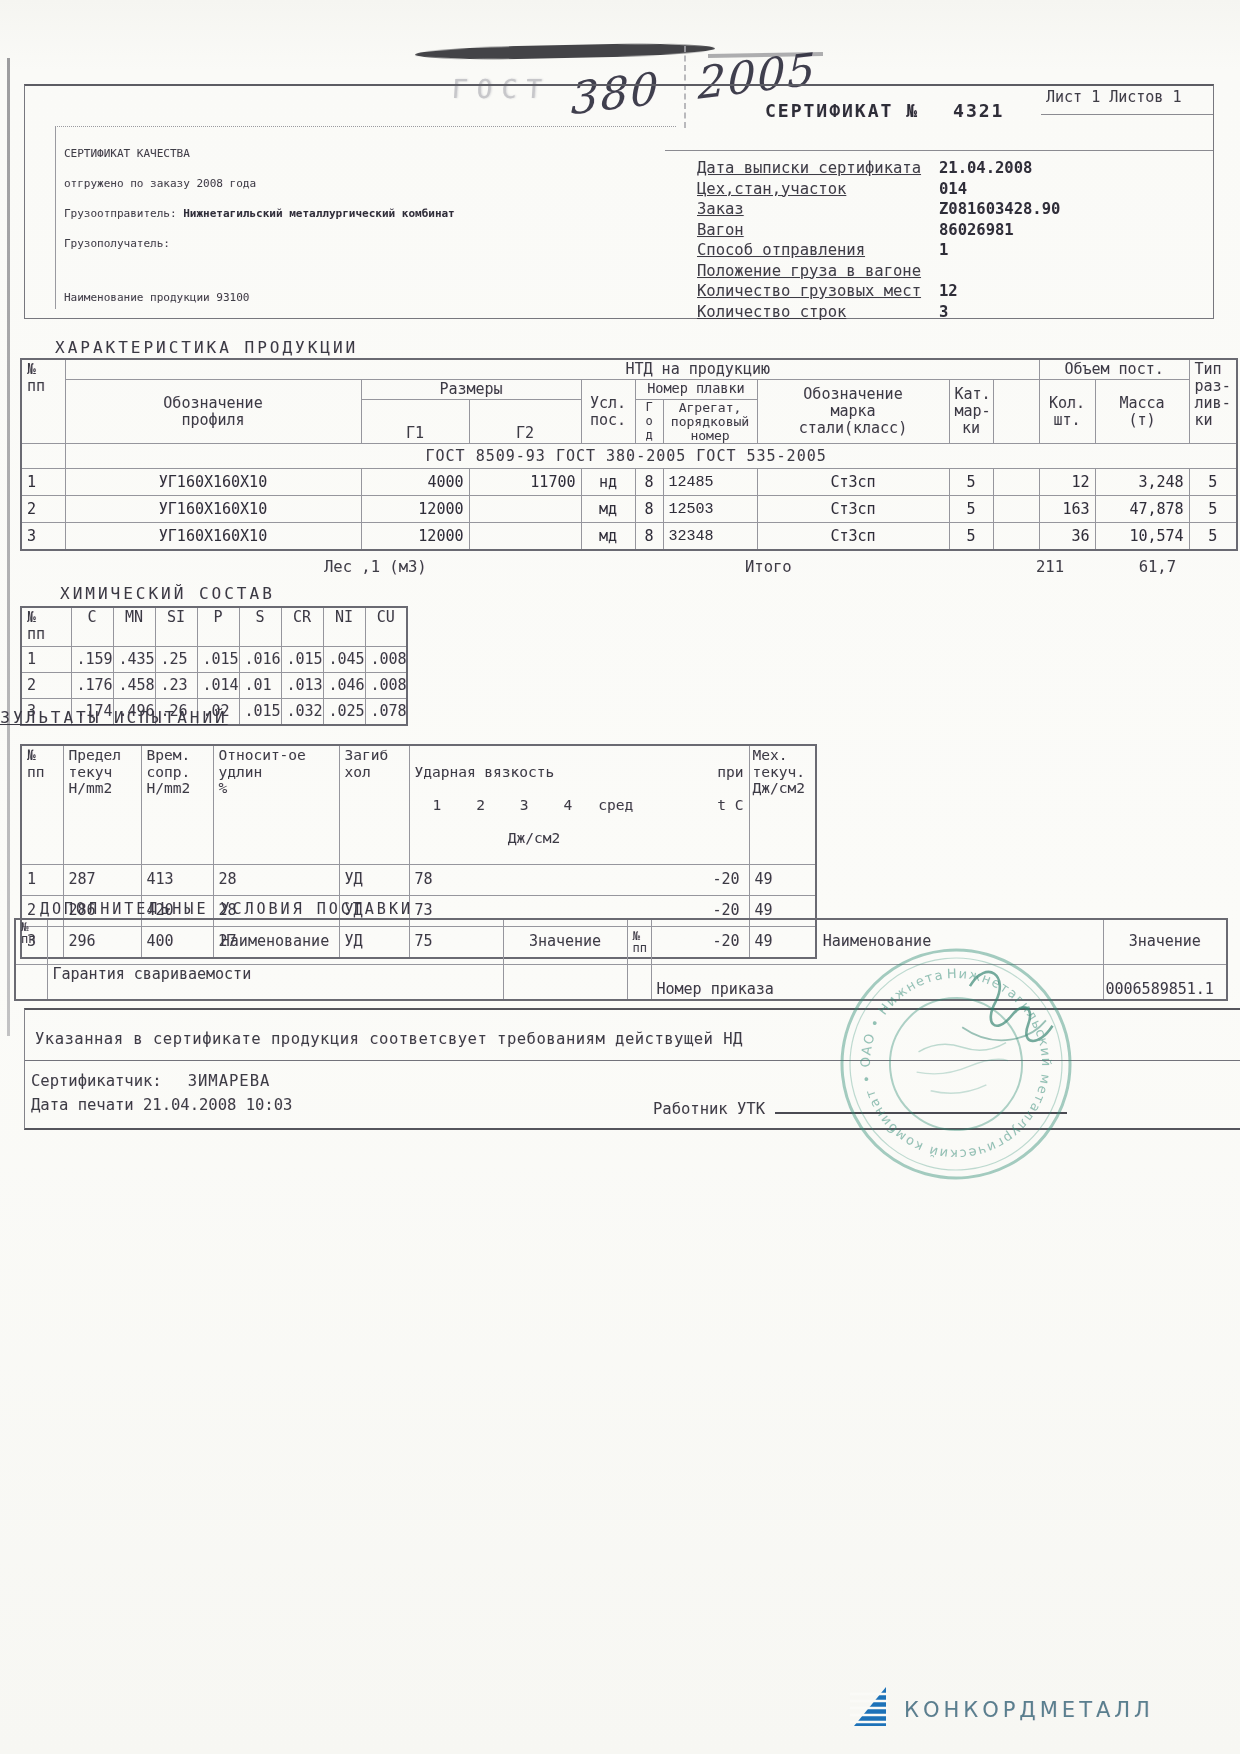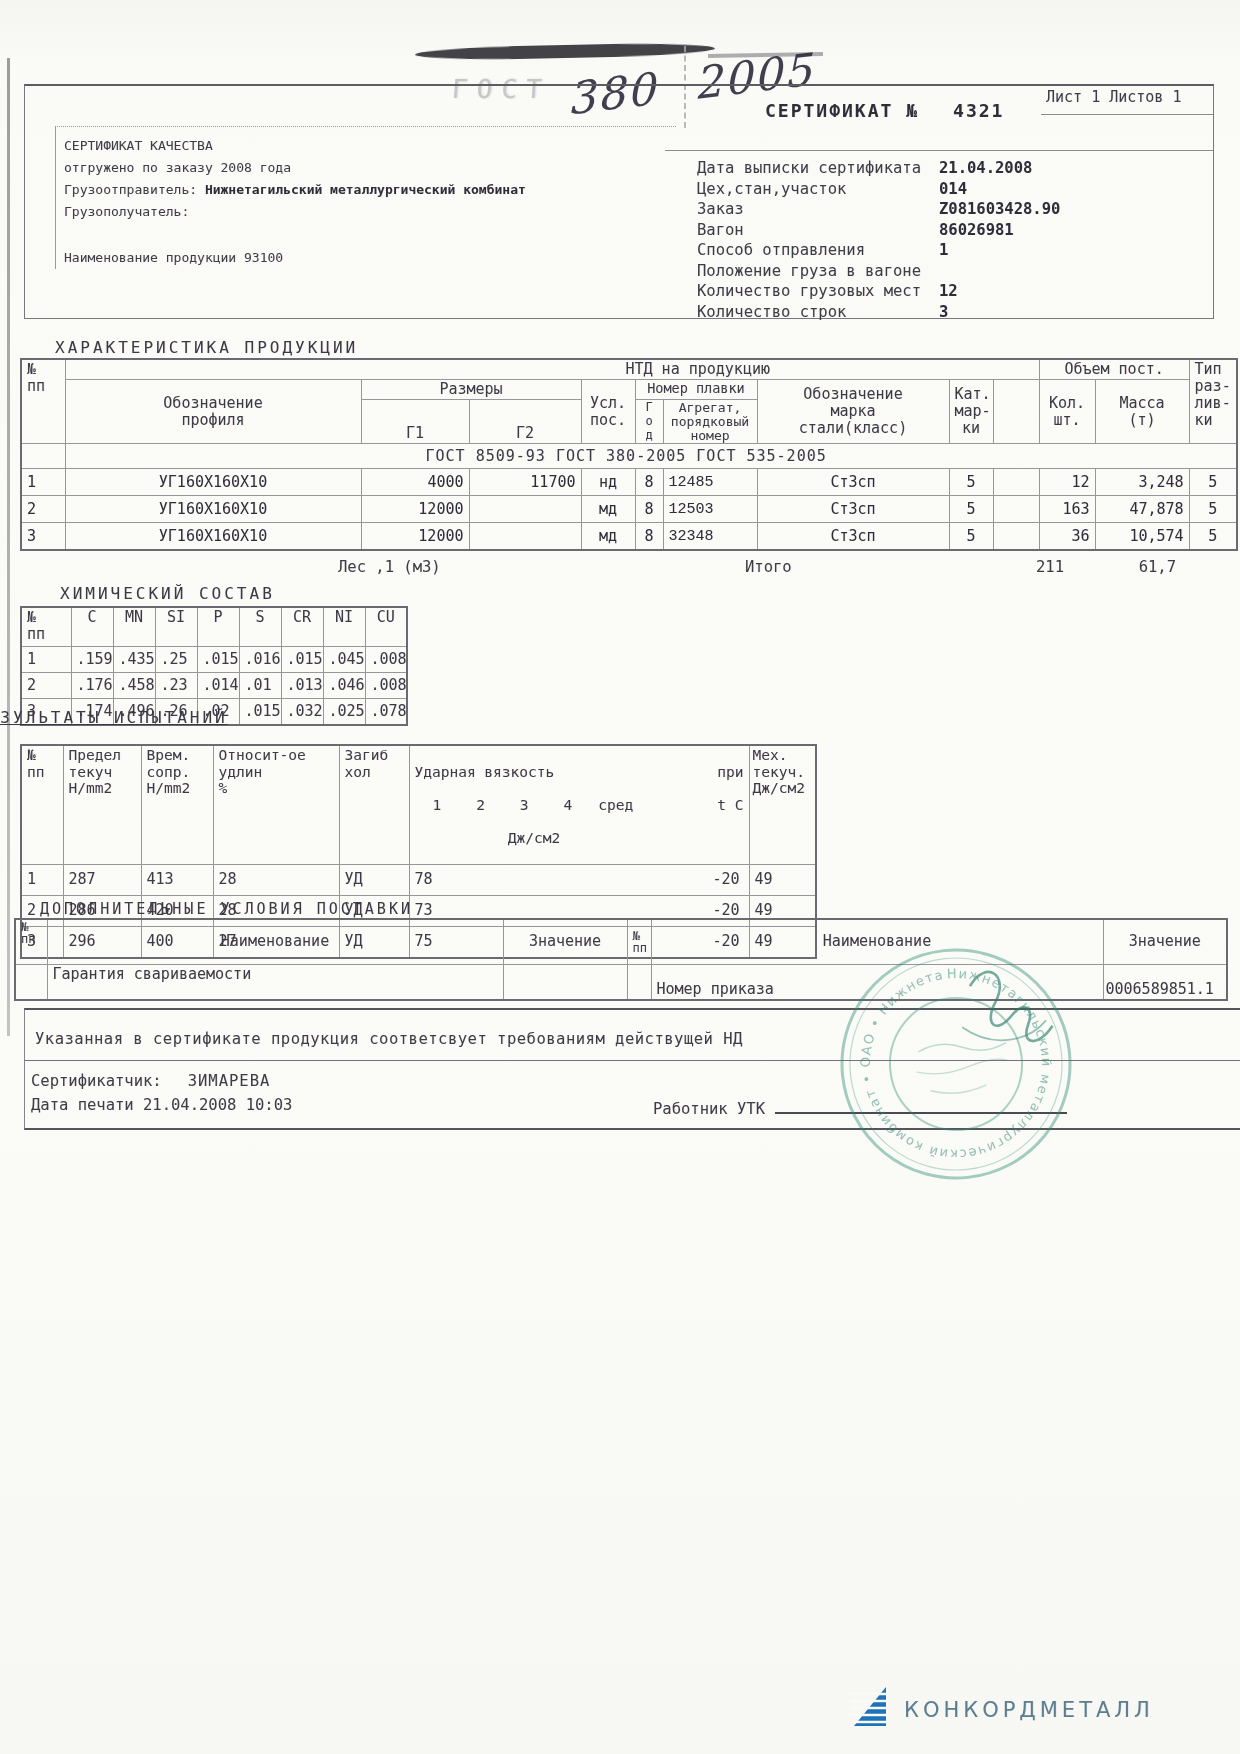--- a/index.html
+++ b/index.html
@@ -24,26 +24,26 @@
   .handwriting{left:570px;top:58px;font-family:"DejaVu Serif",serif;font-style:italic;font-size:44px;
          color:#30303f;transform:rotate(-7deg) skewX(-8deg);word-spacing:22px;letter-spacing:2px;opacity:.92;}
   
   .sheet-counter{left:1046px;top:88px;font-size:15px;}
   .hdr-box{left:24px;top:84px;width:1188px;height:232px;border:1px solid #77777e;border-top:2px solid #5c5c63;}
   .hdr-box .cert-line{position:absolute;left:740px;top:14px;font-size:18px;font-weight:bold;letter-spacing:2px;color:#2e2e38;}
   .hdr-box .cert-line .num{margin-left:34px;}
   .hdr-box .toprule{position:absolute;left:1016px;top:28px;right:0;border-top:1px solid #8b8b91;}
   .hdr-box .midrule{position:absolute;left:640px;top:64px;right:0;border-top:1px solid #8b8b91;}
   .left-block{position:absolute;left:30px;top:40px;width:612px;border-top:1px dotted #9a9aa0;border-left:1px solid #9a9aa0;padding:8px 0 0 8px;}
-  .left-block .ln{font-size:13px;line-height:22px;}
+  .left-block .ln{font-size:11px;line-height:22px;margin-top:8px;}
   .left-block .gap{height:24px;}
   .left-block b{color:#2e2e38;}
   .rt-rows{position:absolute;left:672px;top:72px;width:505px;}
   .rt-row{display:flex;font-size:15.5px;line-height:20.5px;}
-  .rt-row .lb{width:242px;flex:none;}
+  .rt-row .lb{width:242px;flex:none;text-decoration:underline;}
   .rt-row .vl{font-weight:bold;color:#2e2e38;}
   
   .sec-title{left:0;width:1240px;font-size:16px;letter-spacing:3px;color:#3a3a43;}
   
   table{border-collapse:collapse;table-layout:fixed;font-size:15px;color:#3b3b44;}
   table.bordered{border:2px solid #6a6a72;}
   table.bordered td,table.bordered th{border:1px solid #96969d;padding:1px 5px;line-height:1.14;}
   .c{text-align:center;} .r{text-align:right;} .l{text-align:left;font-family:Liberation Mono, monospace;}
   .bold{font-weight:bold;color:#2e2e38;}
   .small{font-size:12px;line-height:1.0;}
@@ -257,21 +257,21 @@
       <td class="c">5</td>
       <td></td>
       <td class="r">36</td>
       <td class="r">10,574</td>
       <td class="c">5</td>
     </tr>
   </tbody>
     </table>
 
   <div class="abs summary-row">
-    <span style="left:318px;">Лес ,1 (м3)</span>
+    <span style="left:304px;">Лес ,1 (м3)</span>
     <span style="left:725px;">Итого</span>
     <span style="left:980px;width:64px;text-align:right;">211</span>
     <span style="left:1100px;width:56px;text-align:right;">61,7</span>
   </div>
 
   <div class="abs sec-title" style="top:584px;text-indent:60px;">ХИМИЧЕСКИЙ СОСТАВ</div>
   <table class="abs bordered chem" style="left:20px;top:606px;">
     <colgroup>
         <col style="width:50px">
         <col style="width:42px">

